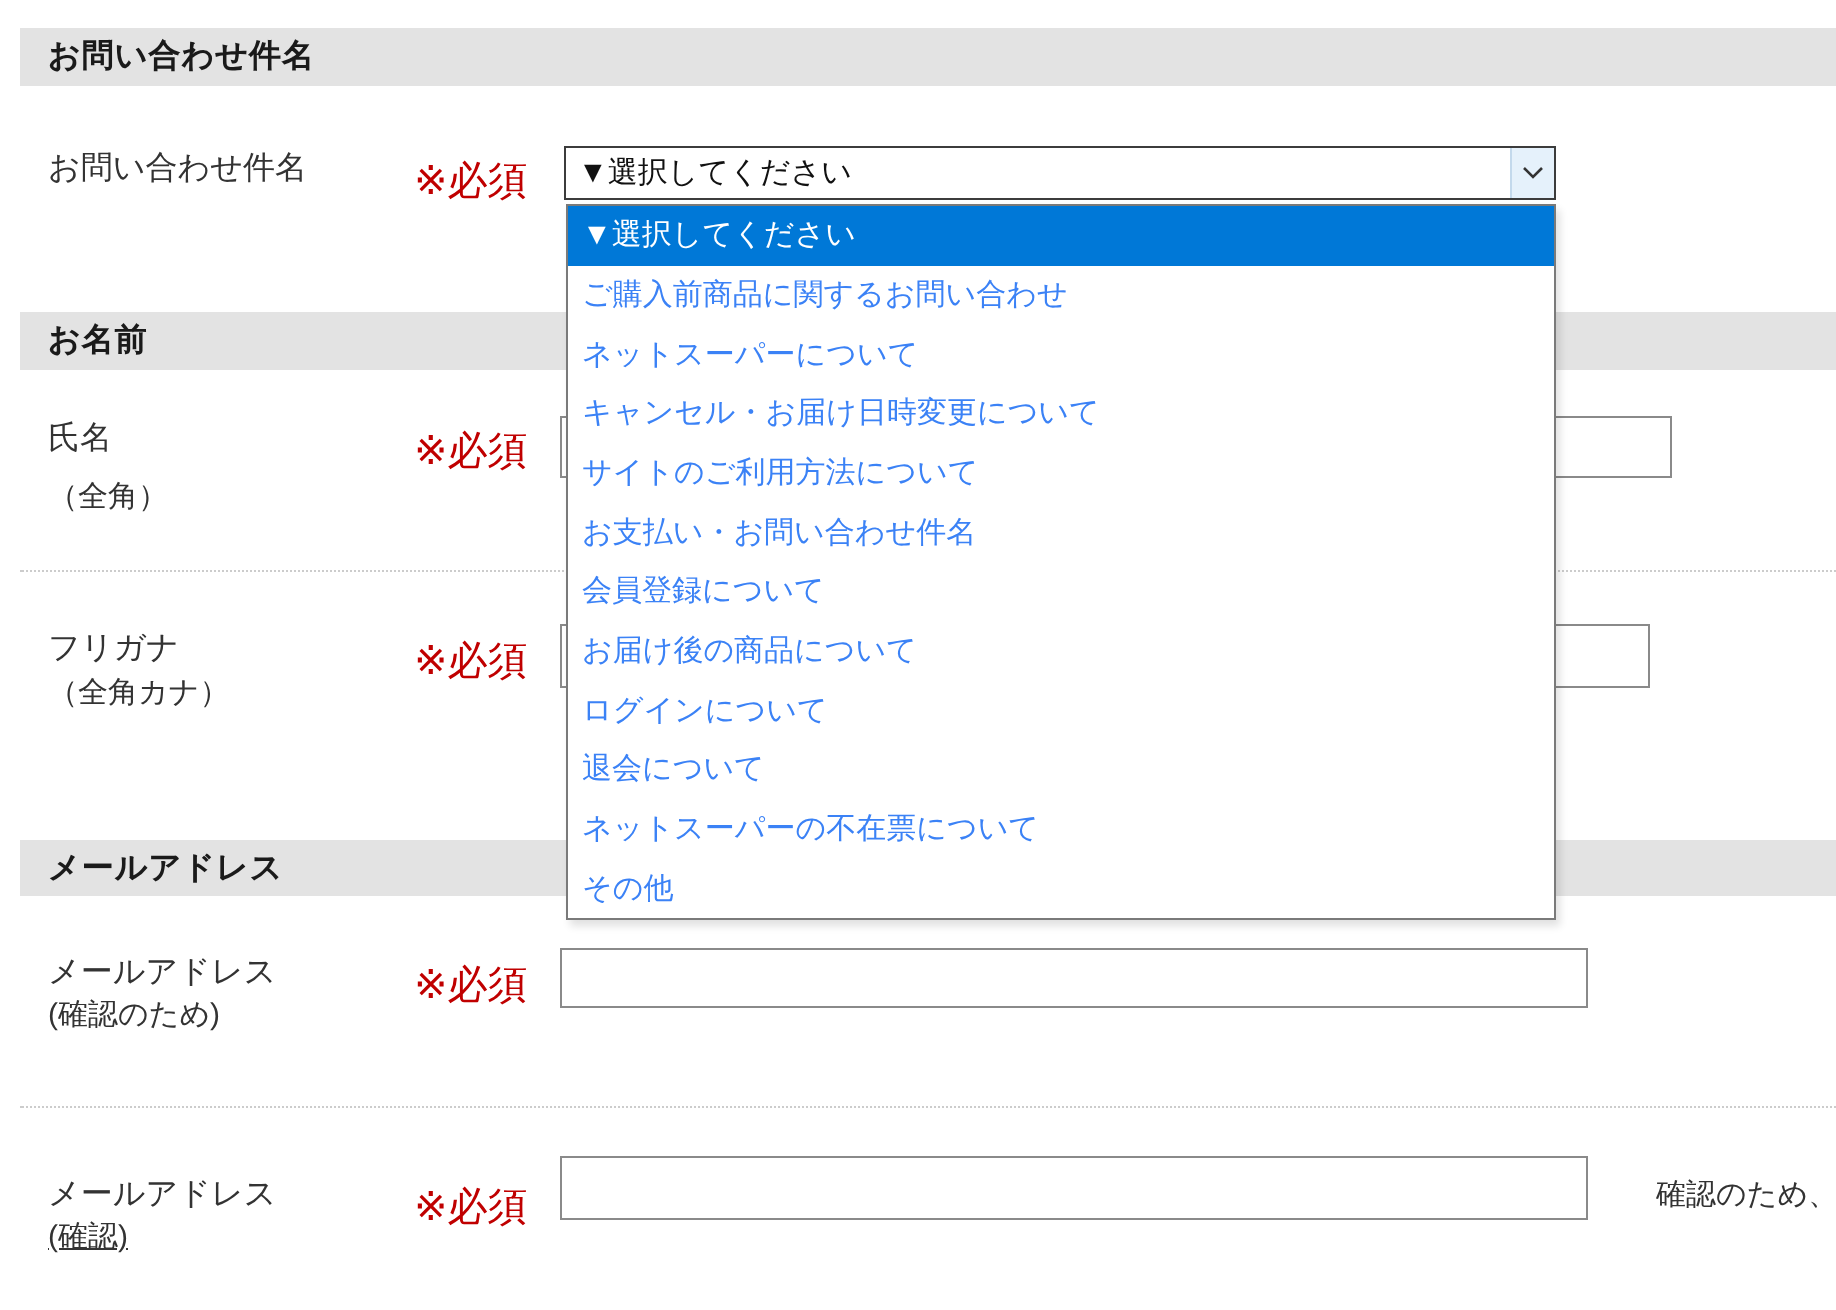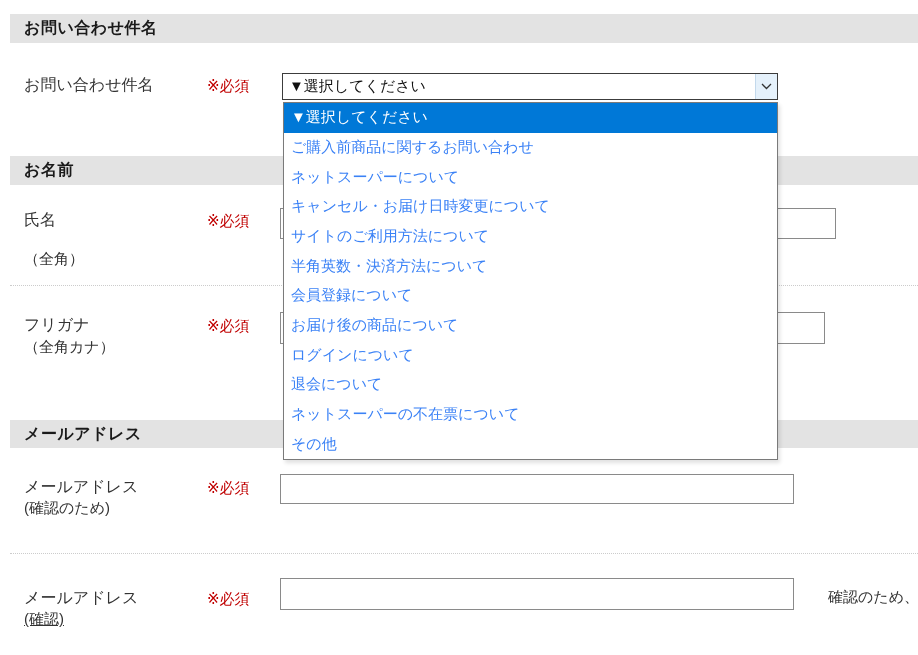--- a/index.html
+++ b/index.html
@@ -14,21 +14,21 @@
   .section-bar{
     left:10px;width:908px;height:29px;background:#e3e3e3;
     display:flex;align-items:center;box-sizing:border-box;padding-left:14px;
   }
   .section-bar .bar-title{
     font-size:16px;font-weight:bold;color:#1a1a1a;letter-spacing:0.5px;
   }
   
   .field-label{font-size:16px;color:#333;line-height:22px;}
   .field-sublabel{font-size:15px;color:#333;line-height:20px;}
-  .required{font-size:15px;color:#c00000;}
+  .required{font-size:20px;color:#c00000;}
   
   .text-input{
     position:absolute;box-sizing:border-box;border:1px solid #8a8a8a;
     background:#fff;font-size:15px;padding:2px 6px;outline:none;border-radius:0;
     z-index:1;
   }
   
   .select-box{
     left:282px;top:73px;width:496px;height:27px;background:#fff;
     border:1px solid #3c3c3c;box-sizing:border-box;
@@ -80,35 +80,35 @@
     </span>
   </span>
 </div>
 
 <div class="abs dropdown-list">
   <div class="option selected">▼選択してください</div>
   <div class="option">ご購入前商品に関するお問い合わせ</div>
   <div class="option">ネットスーパーについて</div>
   <div class="option">キャンセル・お届け日時変更について</div>
   <div class="option">サイトのご利用方法について</div>
-  <div class="option">半角英数・決済方法について</div>
+  <div class="option">お支払い・お問い合わせ件名</div>
   <div class="option">会員登録について</div>
   <div class="option">お届け後の商品について</div>
   <div class="option">ログインについて</div>
   <div class="option">退会について</div>
   <div class="option">ネットスーパーの不在票について</div>
   <div class="option">その他</div>
 </div>
 
 <div class="abs section-bar" style="top:156px;">
   <span class="bar-title">お名前</span>
 </div>
 
 <div class="abs field-label" style="left:24px;top:209px;font-family:Liberation Serif, serif;">氏名</div>
-<div class="abs field-sublabel" style="left:24px;top:249px;">（全角）</div>
+<div class="abs field-sublabel" style="left:24px;top:239px;">（全角）</div>
 <div class="abs required" style="left:207px;top:212px;">※必須</div>
 <input type="text" class="text-input" style="left: 280px; top: 208px; width: 556px; height: 31px;" value="">
 
 <div class="abs divider" style="top:285px;"></div>
 
 <div class="abs field-label" style="left:24px;top:314px;">フリガナ</div>
 <div class="abs field-sublabel" style="left:24px;top:337px;">（全角カナ）</div>
 <div class="abs required" style="left:207px;top:317px;">※必須</div>
 <input type="text" class="text-input" style="left: 280px; top: 312px; width: 545px; height: 32px;" value="">
 

